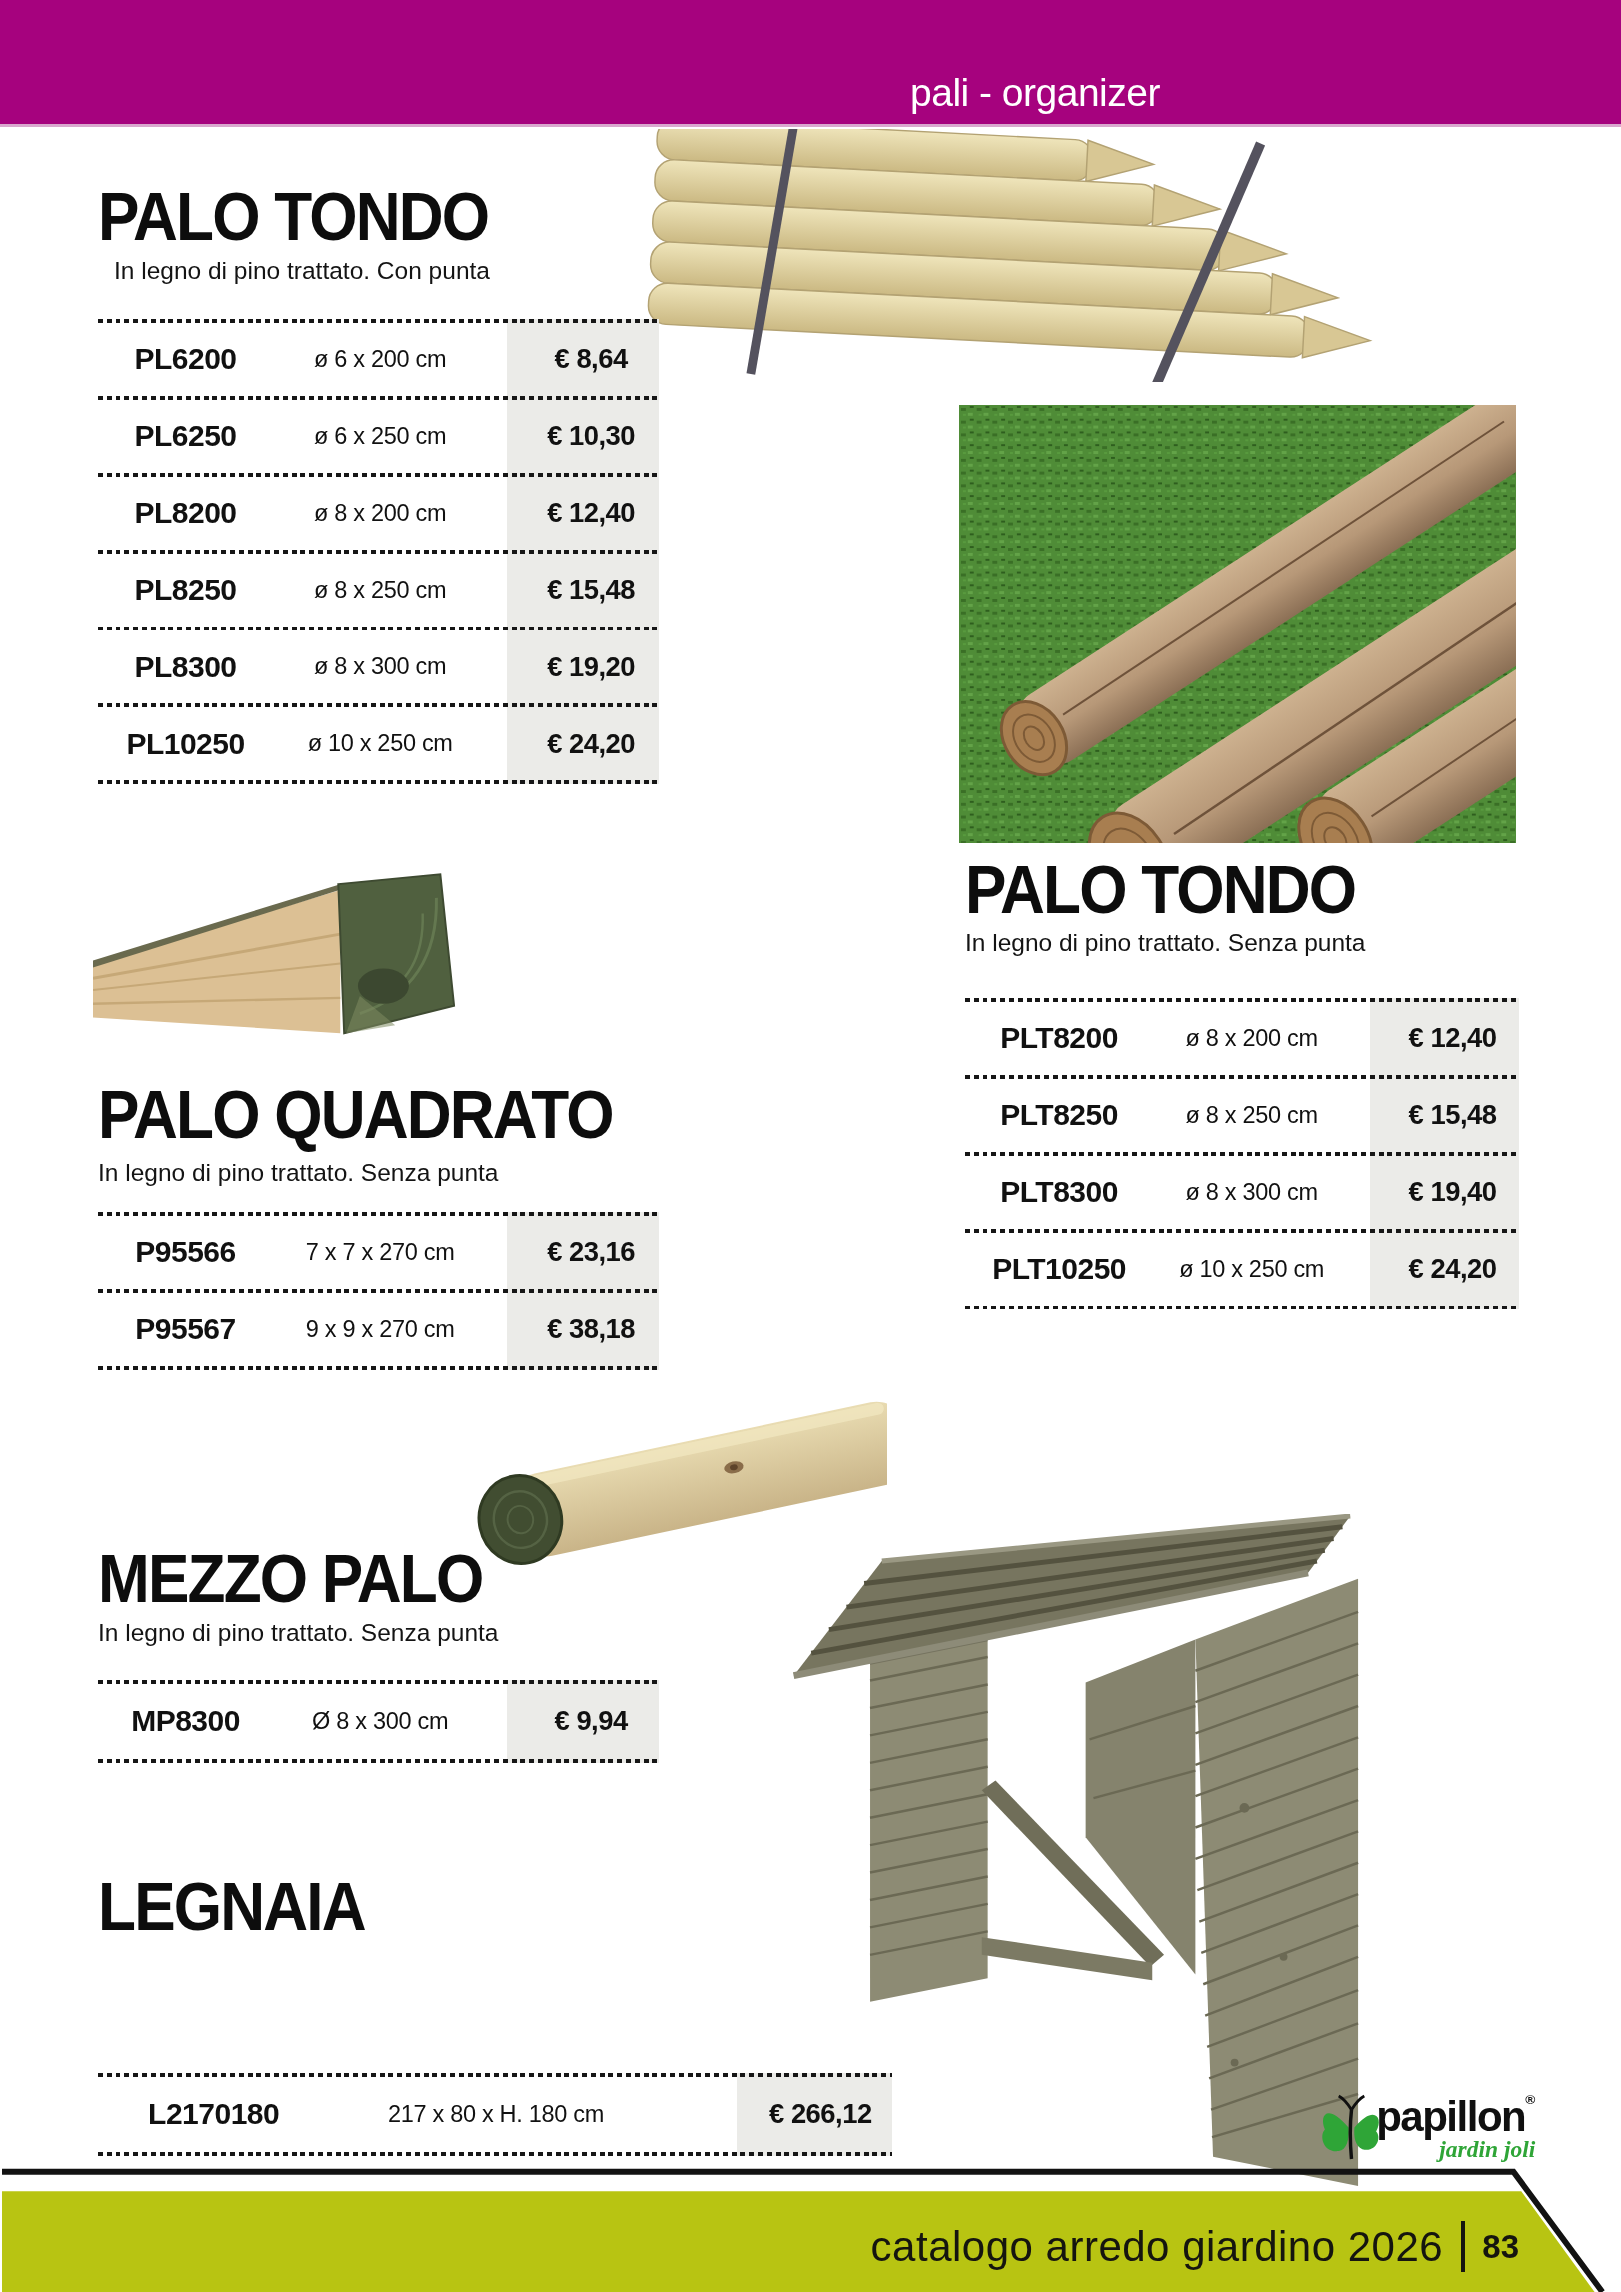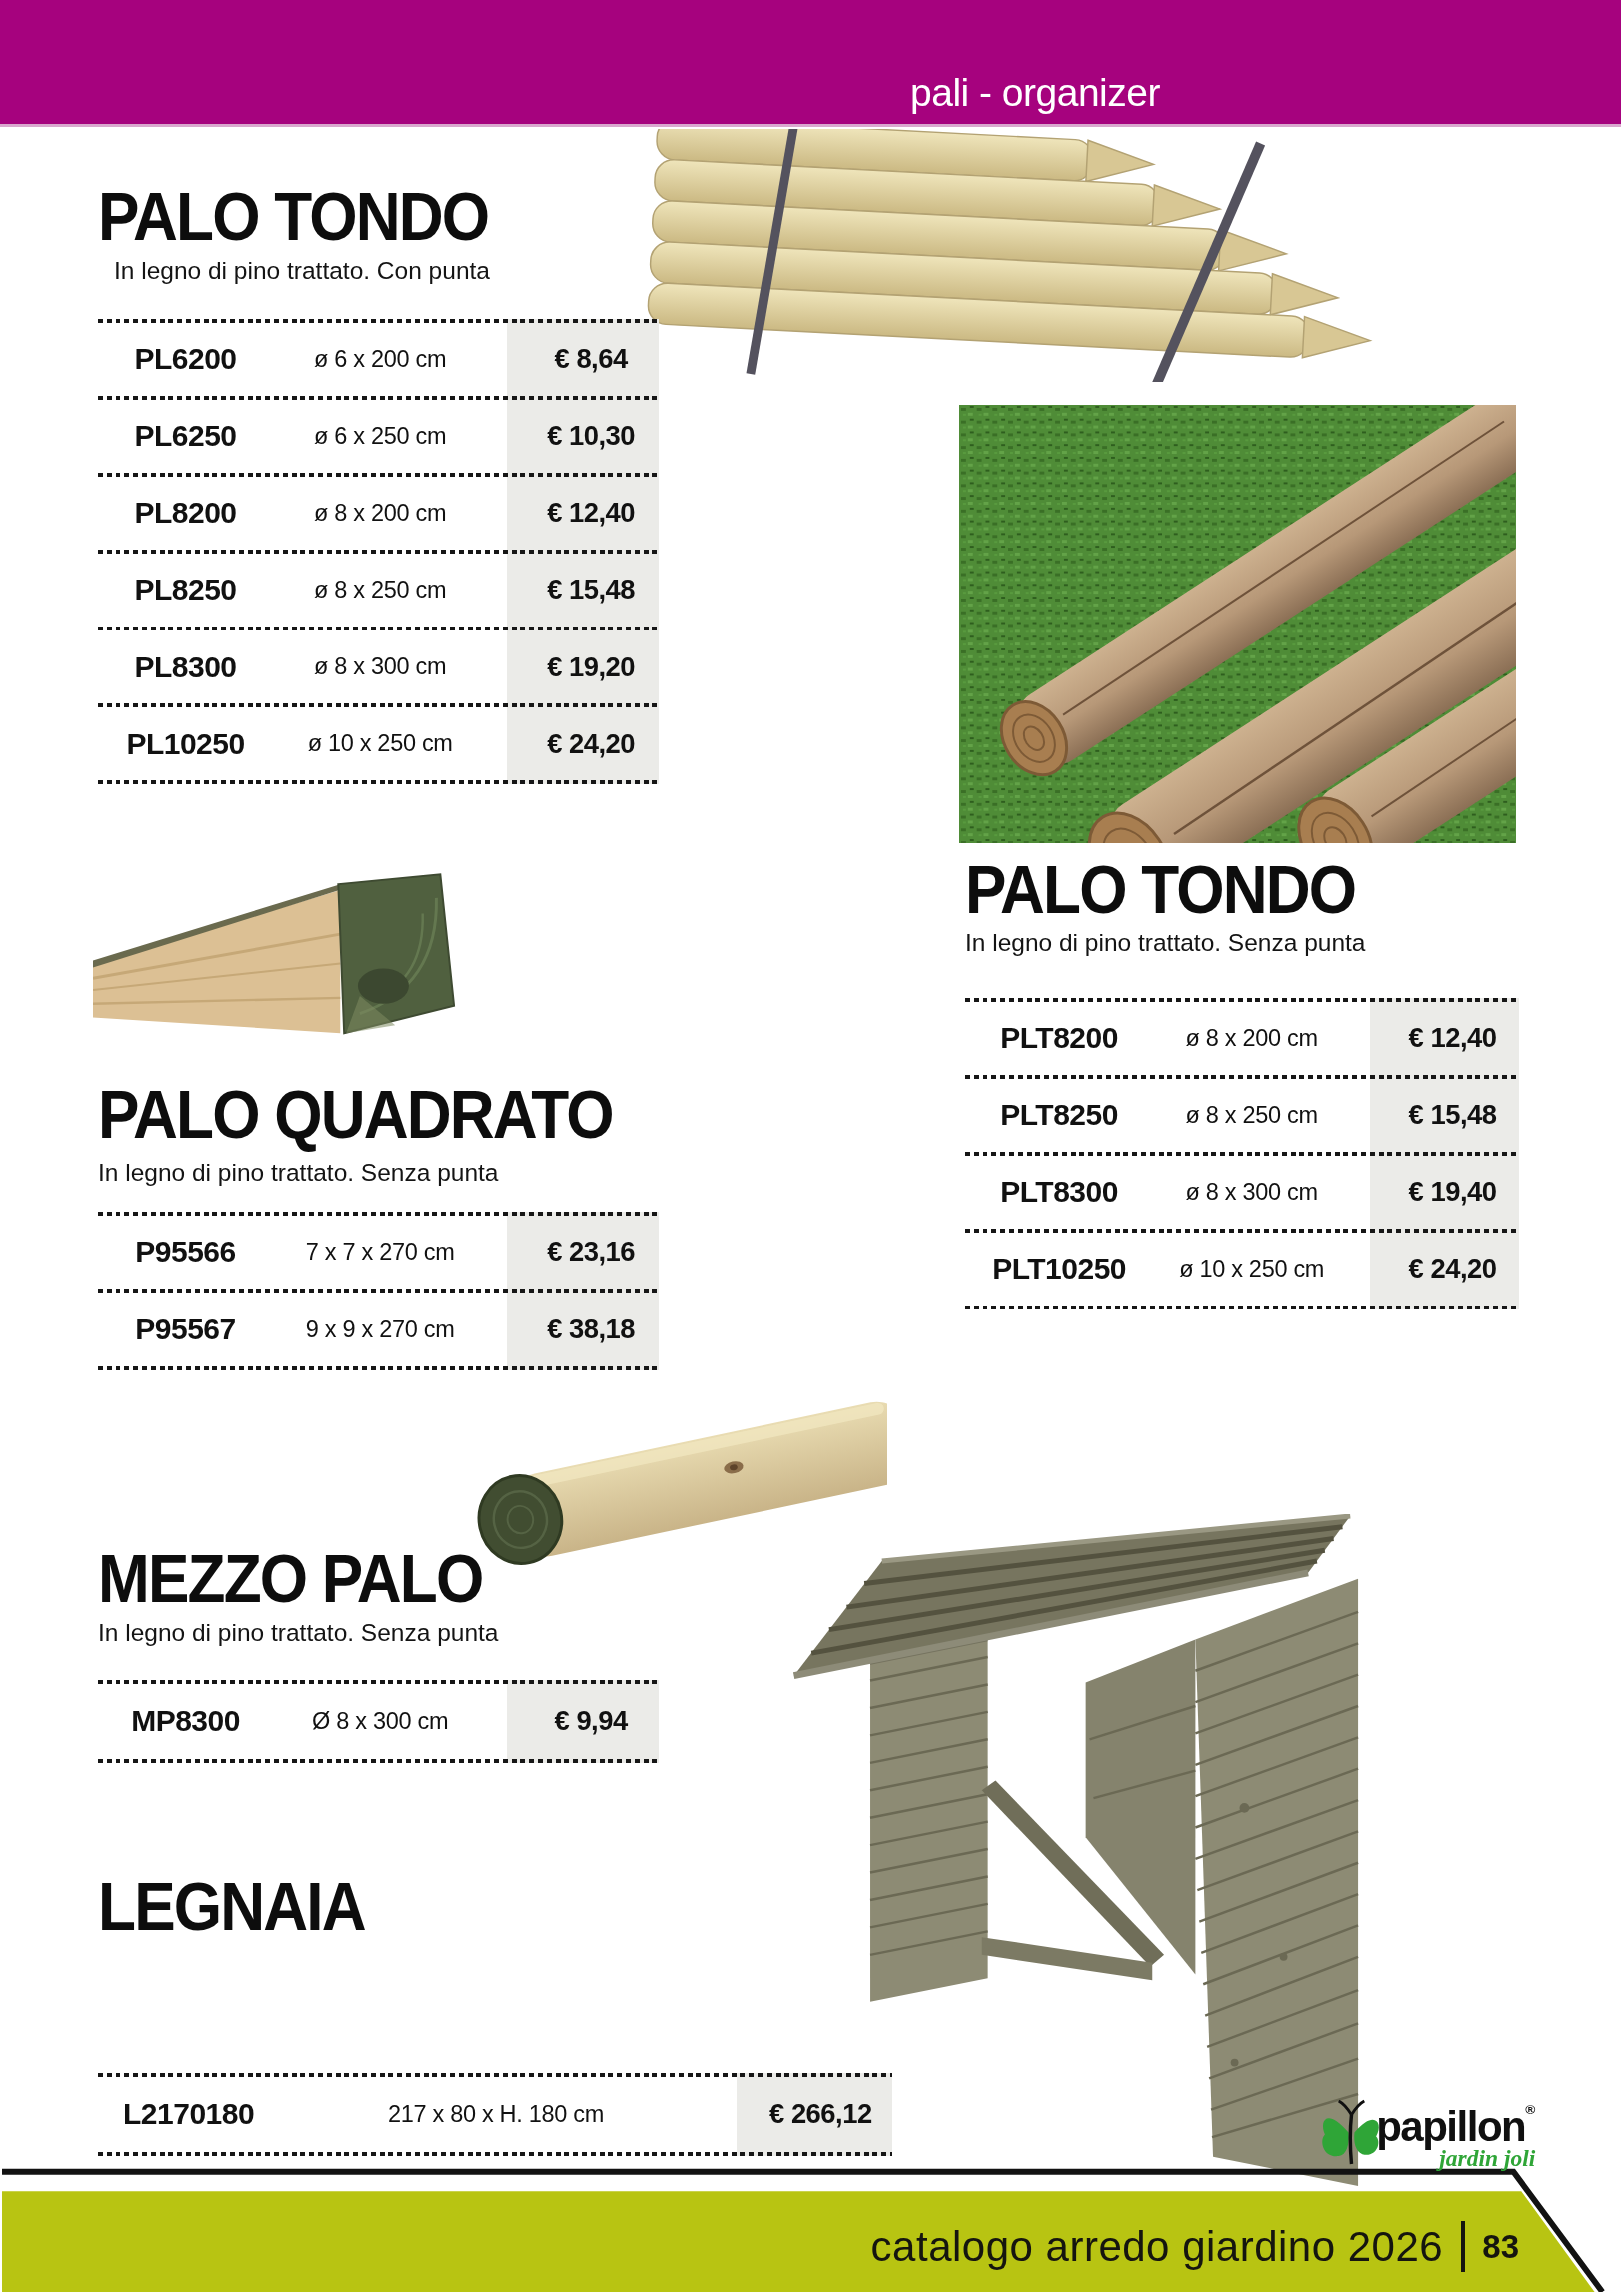--- a/index.html
+++ b/index.html
@@ -38,29 +38,29 @@
   .trow.tall{height:75px;}
   .tcode{font-size:30px;font-weight:700;letter-spacing:-0.5px;text-align:center;}
   .tdim{font-size:23.5px;font-weight:400;letter-spacing:-0.3px;text-align:center;}
   .tprice{font-size:27.4px;font-weight:700;letter-spacing:-0.5px;text-align:center;padding-left:36px;}
   .t1 .tcode,.t3 .tcode,.t4 .tcode{width:196px;}
   .t1 .tdim,.t3 .tdim,.t4 .tdim{width:213px;}
   .t1 .tprice,.t3 .tprice,.t4 .tprice{width:152px;}
   .t2 .tcode{width:211px;}
   .t2 .tdim{width:194px;}
   .t2 .tprice{width:149px;}
-  .t5 .tcode{width:196px;}
+  .t5 .tcode{width:196px;text-align:right;}
   .t5 .tdim{width:443px;}
   .t5 .tprice{width:155px;}
   
   .photo{position:absolute;z-index:1;}
   .photo svg{display:block;width:100%;height:100%;}
   
   .brand{position:absolute;left:1319px;top:2084px;width:216px;height:88px;
-    display:flex;align-items:flex-end;z-index:4;}
+    display:flex;align-items:center;z-index:4;}
   .brand-text{margin-left:-7.8px;display:flex;flex-direction:column;align-items:flex-end;}
   .brand-name{font-size:42px;font-weight:800;letter-spacing:-1.5px;line-height:.95;color:#101010;white-space:nowrap;}
   .brand-name sup{font-size:13.7px;font-weight:700;vertical-align:27.4px;letter-spacing:0;}
   .brand-tagline{font-family:"Liberation Serif","DejaVu Serif",serif;font-style:italic;
     font-size:23.5px;font-weight:700;color:#2fa537;margin-top:-2px;white-space:nowrap;}
   
   .footer-svg{position:absolute;left:0;top:2161px;width:1621px;height:131px;z-index:1;}
   .footer-text{position:absolute;top:2221px;right:102px;height:51px;
     display:flex;align-items:center;gap:17.6px;z-index:2;}
   .footer-catalog{font-size:42px;font-weight:400;color:#15150f;letter-spacing:0.5px;}

